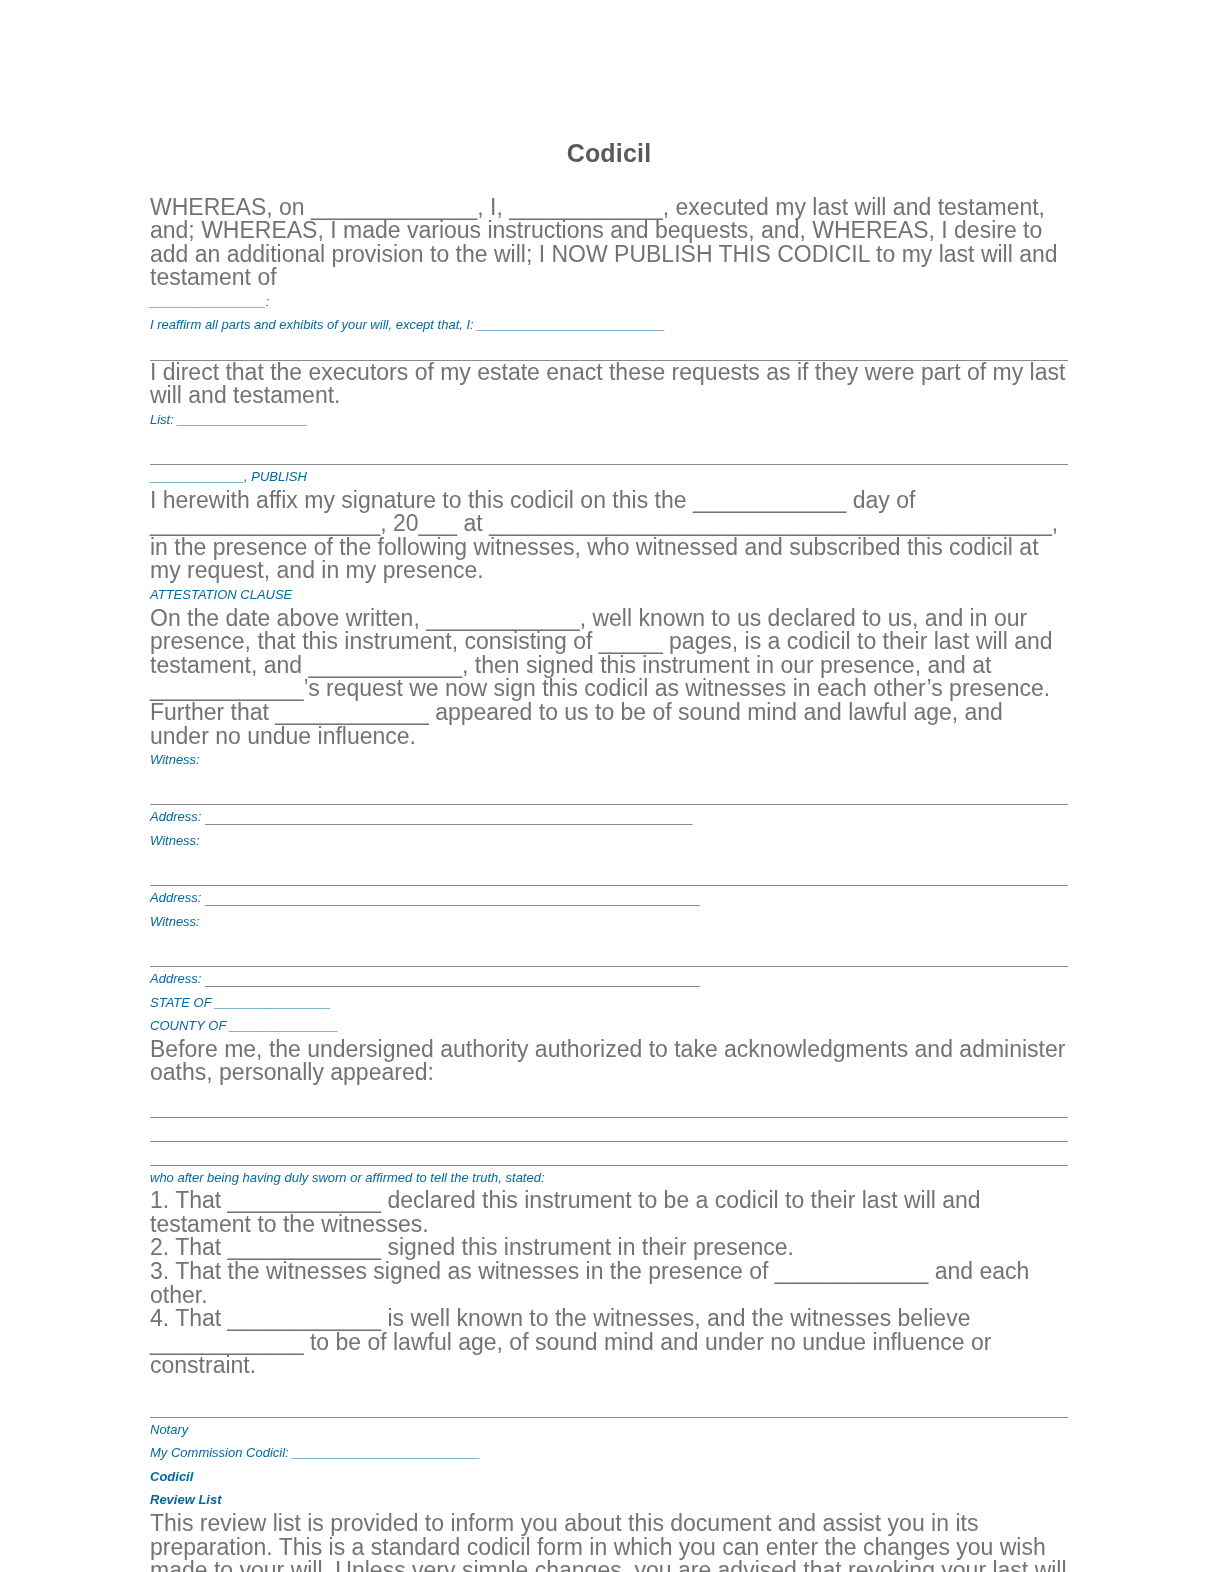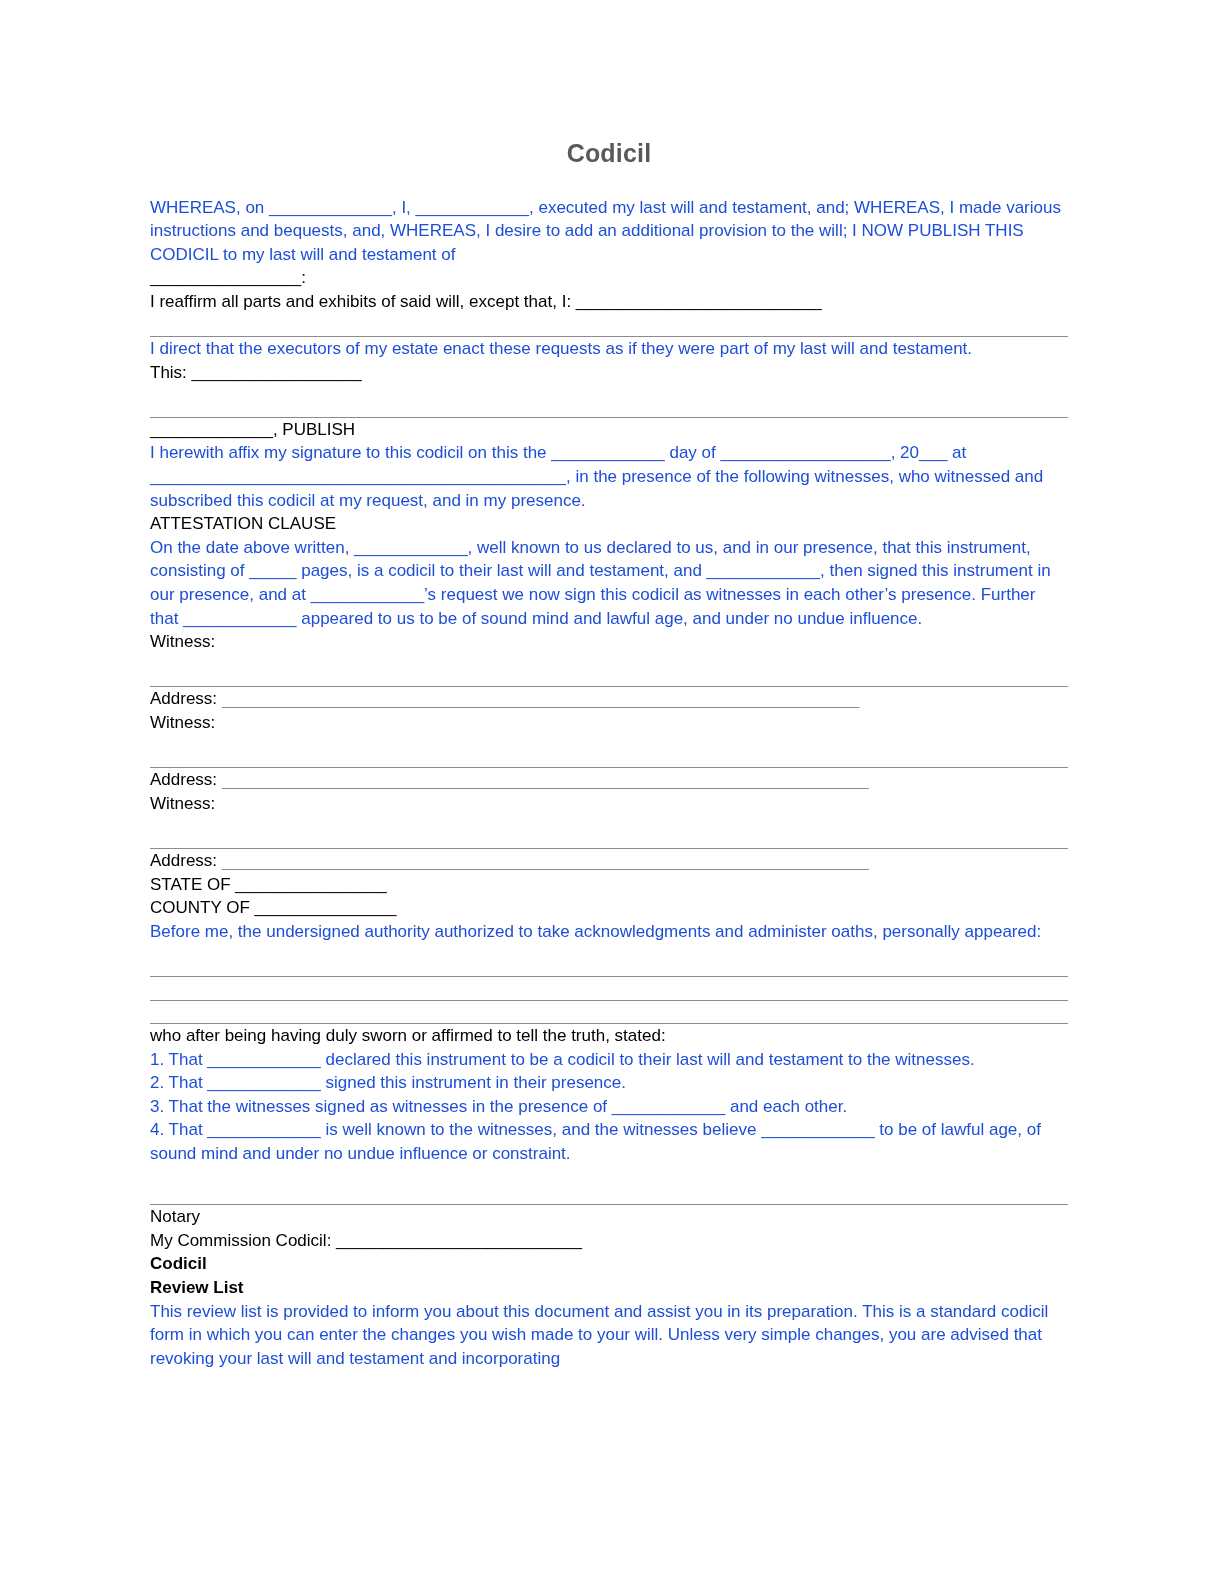--- a/index.html
+++ b/index.html
@@ -33,33 +33,34 @@
   .doc-title {
     text-align: center;
     font-size: 25px;
     font-weight: bold;
     color: #58595b;
     letter-spacing: 0.2px;
     margin: 0 0 28px 0;
     line-height: 1.1;
   }
   .para {
-    font-size: 17px;
+    font-size: 23px;
     line-height: 23.6px;
-    color: #1d4ed8;
+    color: #737373;
     margin: 0;
     text-align: left;
     white-space: normal;
   }
   .line {
-    font-size: 17px;
+    font-size: 13px;
     line-height: 23.6px;
-    color: #000000;
+    color: #0369a1;
     margin: 0;
     white-space: pre-wrap;
+    font-style: italic;
   }
   .bold {
     font-weight: bold;
   }
   
   .rule {
     display: block;
     height: 0;
     border: 0;
     border-top: 1.4px solid #8a8c8e;
@@ -90,29 +91,29 @@
 <div class="page">
 
   <div class="doc-body">
 
     <h1 class="doc-title">Codicil</h1>
 
     <p class="para">WHEREAS, on _____________, I, ____________, executed my last will and testament, and; WHEREAS, I made various instructions and bequests, and, WHEREAS, I desire to add an additional provision to the will; I NOW PUBLISH THIS CODICIL to my last will and testament of</p>
 
     <p class="line">________________:</p>
 
-    <p class="line">I reaffirm all parts and exhibits of said will, except that, I: __________________________</p>
+    <p class="line">I reaffirm all parts and exhibits of your will, except that, I: __________________________</p>
 
     <div class="rule-wrap">
       <hr class="rule rule-short">
     </div>
 
     <p class="para">I direct that the executors of my estate enact these requests as if they were part of my last will and testament.</p>
 
-    <p class="line">This: __________________</p>
+    <p class="line">List: __________________</p>
 
     <div class="gap-sm"></div>
 
     <div class="rule-wrap">
       <hr class="rule rule-short">
     </div>
 
     <p class="line">_____________, PUBLISH</p>
 
     <p class="para">I herewith affix my signature to this codicil on this the ____________ day of __________________, 20___ at ____________________________________________, in the presence of the following witnesses, who witnessed and subscribed this codicil at my request, and in my presence.</p>

